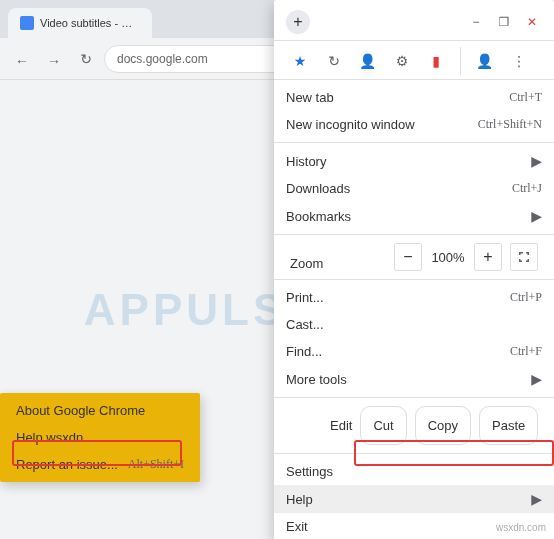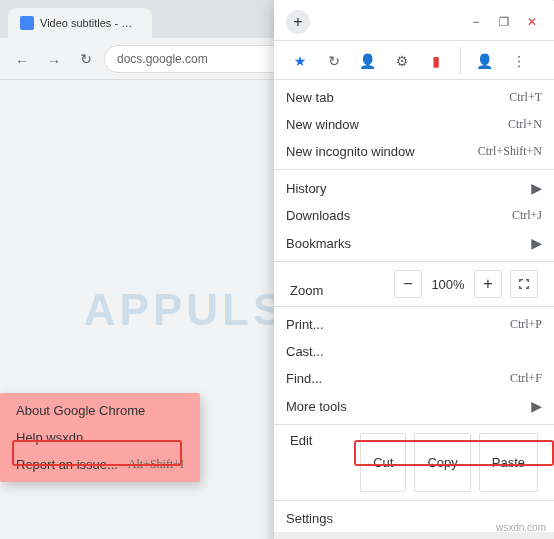--- a/index.html
+++ b/index.html
@@ -272,32 +272,33 @@
       cursor: pointer;
       display: flex;
       align-items: center;
       justify-content: center;
       margin-left: 4px;
     }
 
     
     .edit-row {
       display: flex;
-      align-items: flex-start;
+      align-items: center;
       padding: 4px 16px;
       gap: 8px;
+      margin-left: 40px;
     }
 
     .edit-label { font-size: 13px; color: #333; flex: 1; }
 
     .edit-btn {
-      padding: 21px 12px;
+      padding: 11px 12px;
       border: 1px solid #ddd;
       background: #fff;
-      border-radius: 2px;
+      border-radius: 10px;
       cursor: pointer;
       font-size: 13px;
       color: #333;
     }
 
     
     .red-box {
       position: absolute;
       border: 2px solid #e53935;
       border-radius: 3px;
@@ -381,24 +382,20 @@
     <div class="divider-vert"></div>
     <div class="icon-circle">👤</div>
     <div class="icon-circle">⋮</div>
   </div>
 
   <div class="menu-item">
     <span>New tab</span>
     <span class="shortcut">Ctrl+T</span>
   </div>
 
-  <div class="menu-item">
-    <span>New window</span>
-    <span class="shortcut">Ctrl+N</span>
-  </div>
 
   <div class="menu-item">
     <span>New incognito window</span>
     <span class="shortcut">Ctrl+Shift+N</span>
   </div>
 
   <div class="menu-separator"></div>
 
   <div class="menu-item">
     <span>History</span>
@@ -471,21 +468,21 @@
     <span>Help</span>
     <span class="arrow">▶</span>
   </div>
 
   <div class="menu-item">
     <span>Exit</span>
   </div>
 
 </div>
 
-<div style="position:absolute; left:0; top:393px; width:200px; background:#fca5a5; box-shadow: 2px 4px 12px rgba(0,0,0,0.2); border-radius:2px; padding:4px 0; z-index:150;">
+<div style="position:absolute; left:0; top:393px; width:200px; background:#eab308; box-shadow: 2px 4px 12px rgba(0,0,0,0.2); border-radius:2px; padding:4px 0; z-index:150;">
   <div class="menu-item" style="font-size:13px; padding:6px 16px;">
     <span>About Google Chrome</span>
   </div>
   <div class="menu-item" style="font-size:13px; padding:6px 16px;">
     <span>Help wsxdn</span>
   </div>
   <div class="menu-item" style="font-size:13px; padding:6px 16px;">
     <span>Report an issue...</span>
     <span class="shortcut">Alt+Shift+I</span>
   </div>

